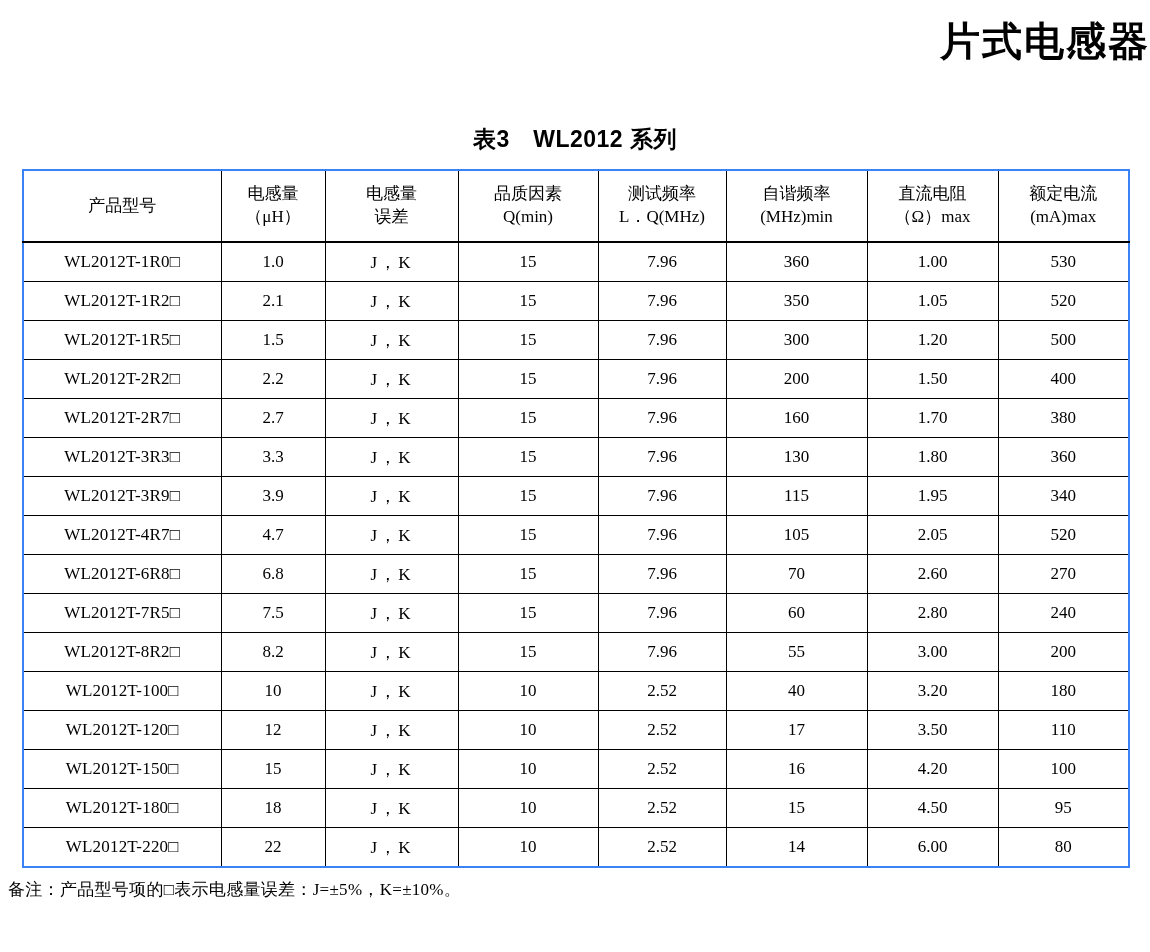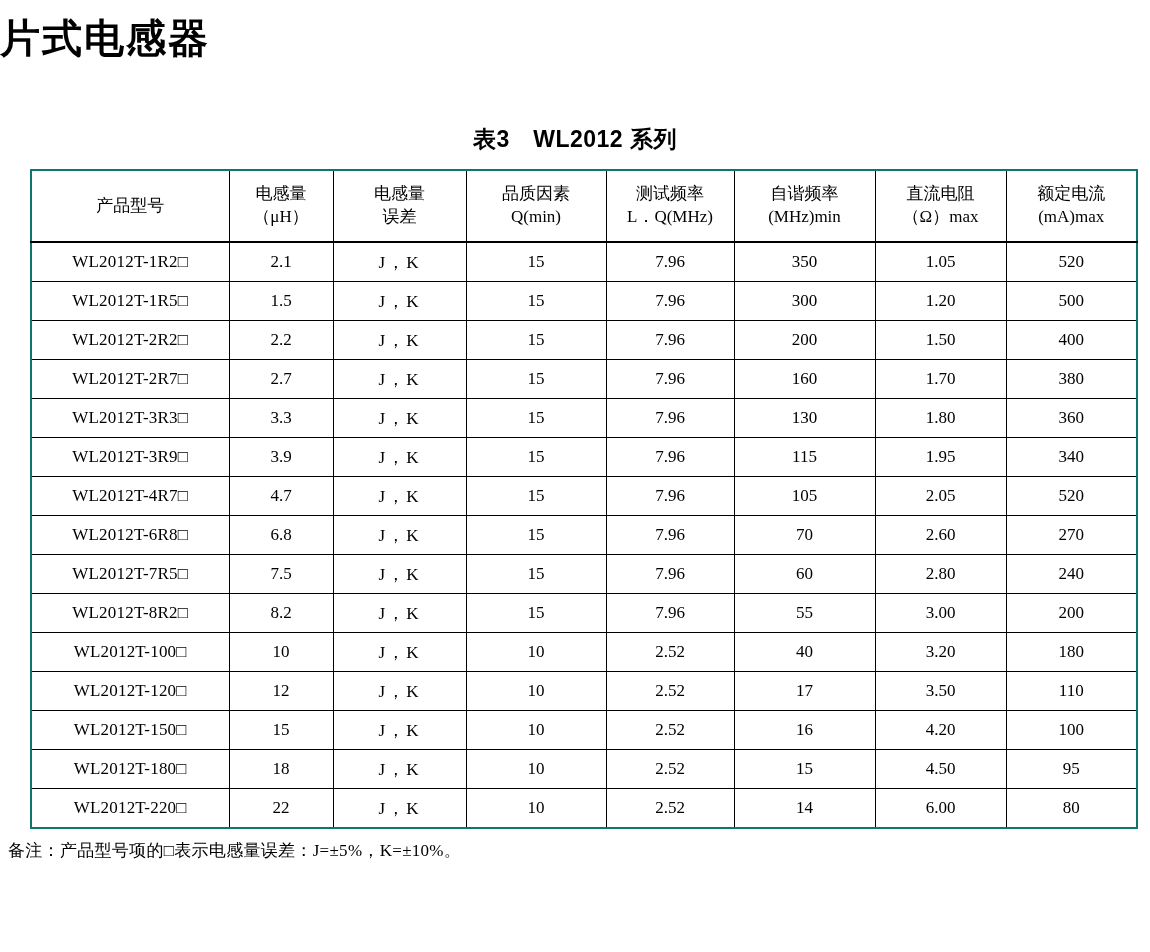--- a/index.html
+++ b/index.html
@@ -16,22 +16,22 @@
     overflow: hidden;
   }
   .page {
     width: 1150px;
     height: 952px;
     box-sizing: border-box;
     padding: 0;
     position: relative;
   }
   .doc-title {
-    text-align: left;
-    font-family: Liberation Mono, monospace;
+    text-align: right;
+    font-family: Liberation Serif, serif;
     font-weight: bold;
     font-size: 40px;
     letter-spacing: 2px;
     margin: 18px 0 8px 0;
     line-height: 1.2;
   }
   .table-caption {
     text-align: center;
     font-family: "Liberation Sans", "DejaVu Sans", sans-serif;
     font-weight: bold;
@@ -40,22 +40,21 @@
     margin-bottom: 14px;
     letter-spacing: 0.5px;
   }
   .table-wrap {
     margin: 0 22px;
   }
   table.spec {
     border-collapse: collapse;
     width: 1106px;
     table-layout: fixed;
-    border: 2px solid #0f766e;
-    margin-left: 8px;
+    border: 2px solid #3b82f6;
   }
   table.spec td, table.spec th {
     border: 1px solid #000;
     text-align: center;
     vertical-align: middle;
     font-size: 17px;
     font-family: "Liberation Serif", "DejaVu Serif", serif;
     padding: 0;
     height: 38px;
   }
@@ -144,20 +143,30 @@
             <span class="hdr-line2">（Ω）max</span>
           </th>
           <th>
             <span class="hdr-line1">额定电流</span>
             <span class="hdr-line2">(mA)max</span>
           </th>
         </tr>
       </thead>
       <tbody>
           <tr>
+            <td class="model">WL2012T-1R0□</td>
+            <td>1.0</td>
+            <td class="tol">J，K</td>
+            <td>15</td>
+            <td>7.96</td>
+            <td>360</td>
+            <td>1.00</td>
+            <td>530</td>
+          </tr>
+          <tr>
             <td class="model">WL2012T-1R2□</td>
             <td>2.1</td>
             <td class="tol">J，K</td>
             <td>15</td>
             <td>7.96</td>
             <td>350</td>
             <td>1.05</td>
             <td>520</td>
           </tr>
           <tr>

